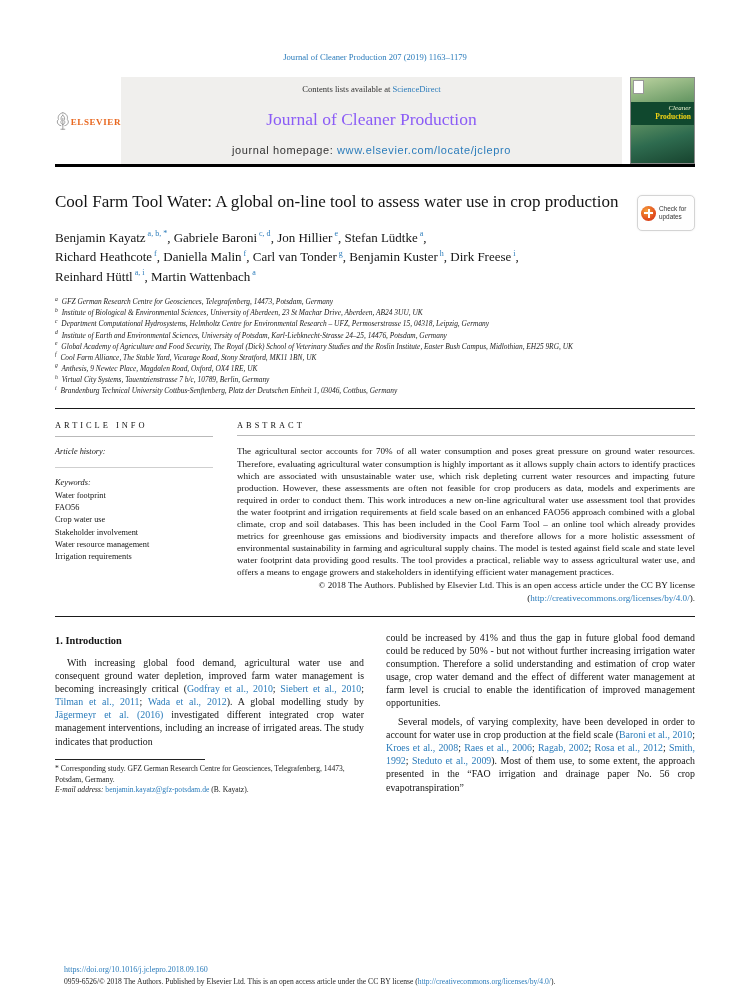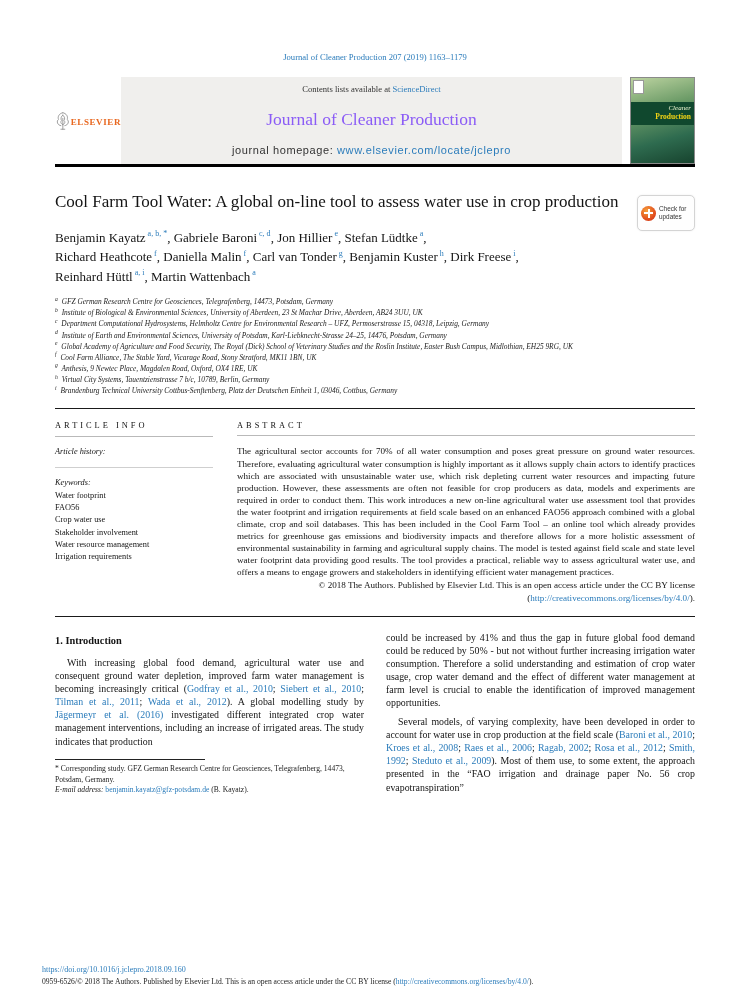--- a/index.html
+++ b/index.html
@@ -66,21 +66,21 @@
   .sec-title{font-size:10.4px;font-weight:700;margin:4px 0 10px;}
   .para{text-align:justify;line-height:1.33;margin:0 0 5px;}
   .indent{text-indent:12px;}
 
   
   .footnote{margin-top:11px;}
   .fn-rule{width:150px;border-top:1px solid #222;margin-bottom:4px;}
   .fn-text{font-size:7.6px;line-height:1.42;color:#222;}
 
   
-  .footer{position:absolute;left:42px;right:55px;bottom:13px;line-height:1.5;}
+  .footer{position:absolute;left:64px;right:55px;bottom:13px;line-height:1.5;}
   .footer-doi{font-size:8px;}
   .fineprint{font-size:7.6px;color:#222;}
 </style>
 </head>
 <body>
 
 <div class="page">
 
   <div class="jref">Journal of Cleaner Production 207 (2019) 1163–1179</div>
 

